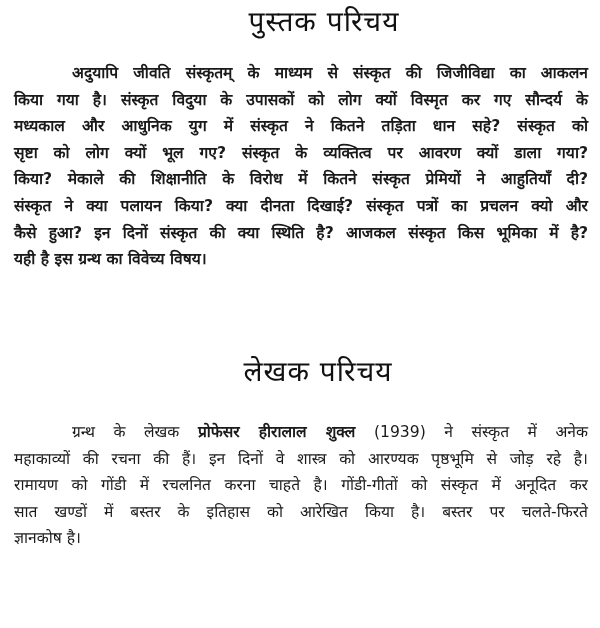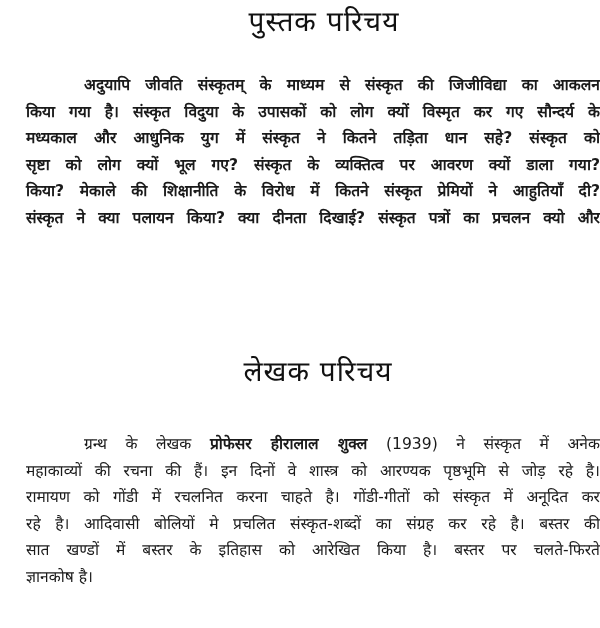--- a/index.html
+++ b/index.html
@@ -31,21 +31,21 @@
     font-weight: normal;
     margin: 0;
     letter-spacing: 1px;
   }
   .title-1 { top: 4px; padding-left: 40px; box-sizing: border-box; }
   .title-2 { top: 354px; padding-left: 28px; box-sizing: border-box; }
   .para {
     position: absolute;
     left: 14px;
     width: 574px;
-    margin: 12px;
+    margin: 0;
     font-size: 15.6px;
     line-height: 26.6px;
     text-align: justify;
     text-indent: 58px;
     font-weight: bold;
     color: #1a1a1a;
   }
   .para-1 { top: 60px; }
   .para-2 { top: 419px; font-weight: normal; }
   .para-2 .strong { font-weight: bold; }
@@ -60,26 +60,27 @@
 
   <h1 class="section-title title-1">पुस्तक परिचय</h1>
 
   <p class="para para-1">
     <span class="line first">अदुयापि जीवति संस्कृतम् के माध्यम से संस्कृत की जिजीविद्या का आकलन</span>
     <span class="line">किया गया है। संस्कृत विदुया के उपासकों को लोग क्यों विस्मृत कर गए सौन्दर्य के</span>
     <span class="line">मध्यकाल और आधुनिक युग में संस्कृत ने कितने तड़िता धान सहे? संस्कृत को</span>
     <span class="line">सृष्टा को लोग क्यों भूल गए? संस्कृत के व्यक्तित्व पर आवरण क्यों डाला गया?</span>
     <span class="line">किया? मेकाले की शिक्षानीति के विरोध में कितने संस्कृत प्रेमियों ने आहुतियाँ दी?</span>
     <span class="line">संस्कृत ने क्या पलायन किया? क्या दीनता दिखाई? संस्कृत पत्रों का प्रचलन क्यो और</span>
+    <span class="line">कैसे हुआ? इन दिनों संस्कृत की क्या स्थिति है? आजकल संस्कृत किस भूमिका में है?</span>
+    <span class="line last">यही है इस ग्रन्थ का विवेच्य विषय।</span>
   </p>
 
   <h1 class="section-title title-2">लेखक परिचय</h1>
 
   <p class="para para-2">
     <span class="line first"><span>ग्रन्थ के लेखक </span><span class="strong">प्रोफेसर हीरालाल शुक्ल</span><span> (1939) ने संस्कृत में अनेक</span></span>
     <span class="line">महाकाव्यों की रचना की हैं। इन दिनों वे शास्त्र को आरण्यक पृष्ठभूमि से जोड़ रहे है।</span>
     <span class="line">रामायण को गोंडी में रचलनित करना चाहते है। गोंडी-गीतों को संस्कृत में अनूदित कर</span>
-    <span class="line">रहे है। आदिवासी बोलियों मे प्रचलित संस्कृत-शब्दों का संग्रह कर रहे है। बस्तर की</span>
     <span class="line">सात खण्डों में बस्तर के इतिहास को आरेखित किया है। बस्तर पर चलते-फिरते</span>
     <span class="line last">ज्ञानकोष है।</span>
   </p>
 
 </div>
 
 </body></html>

